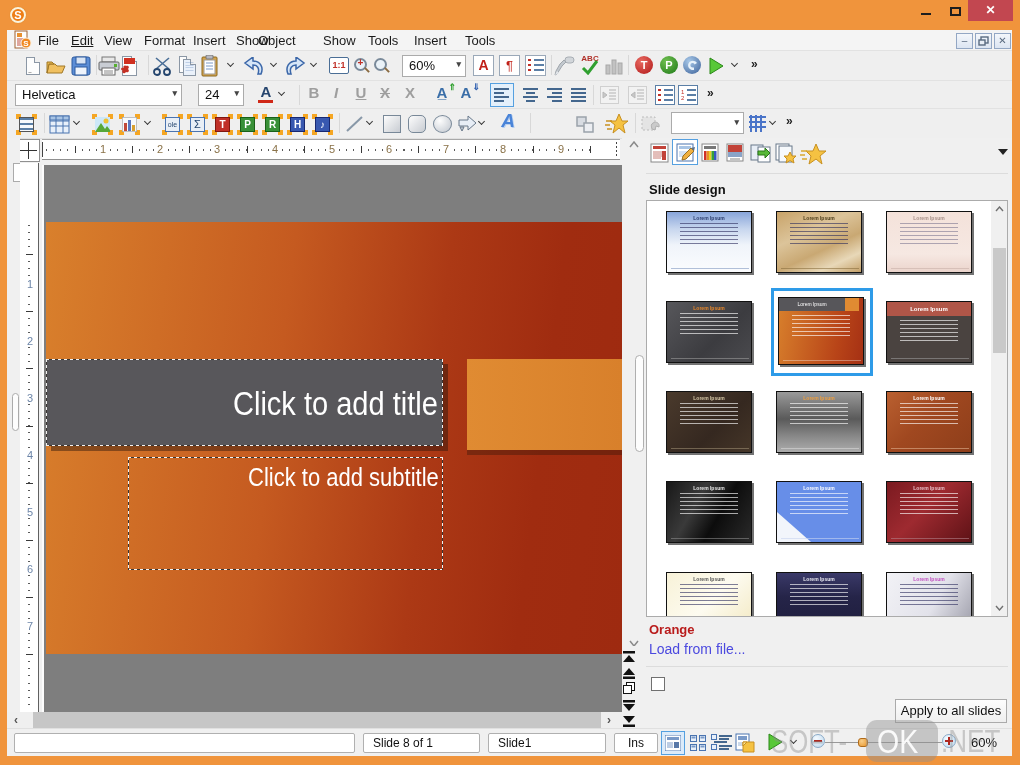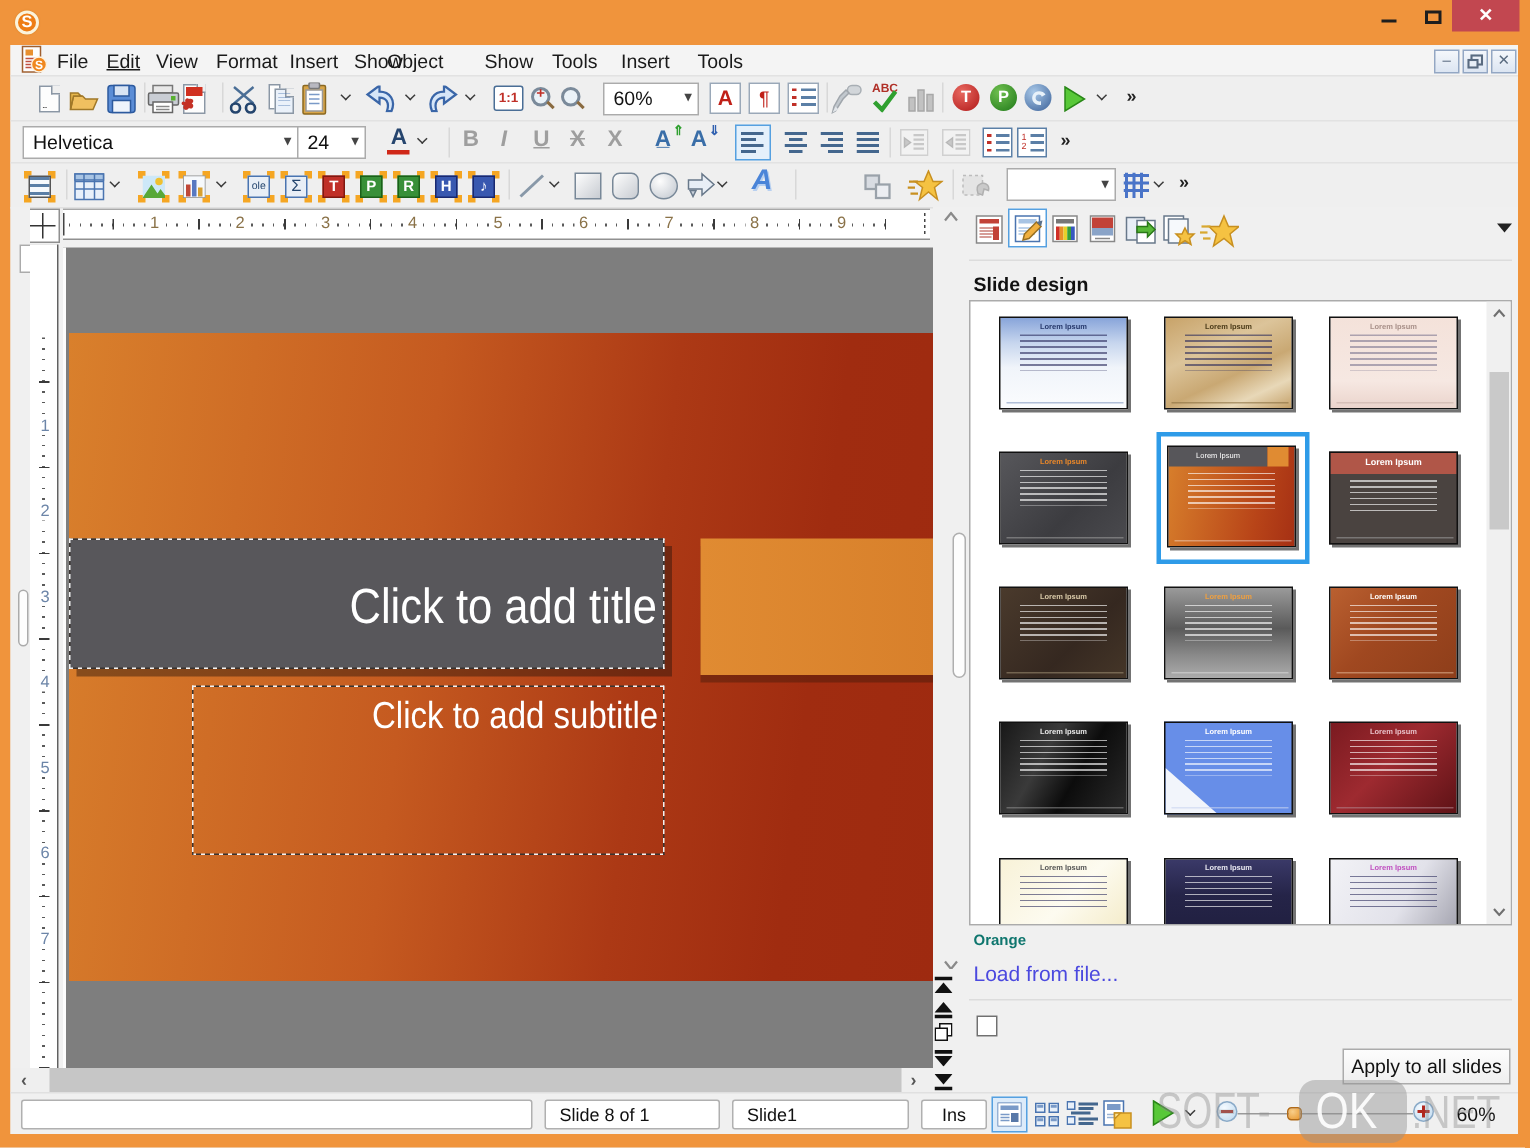--- a/index.html
+++ b/index.html
@@ -105,21 +105,21 @@
 #panel { position:absolute; left:0; top:62px; width:362px; height:417px; background:#fff; border:1px solid #ABABAB; overflow:hidden; }
 #panel-scroll { position:absolute; left:344px; top:0; width:17px; height:415px; background:#F0F0F0; }
 #panel-thumb { position:absolute; left:346px; top:47px; width:13px; height:105px; background:#C9C9C9; }
 .th { position:absolute; width:86px; height:62px; border:1px solid #111; box-shadow:2px 2px 0 rgba(0,0,0,0.55); overflow:hidden; }
 .tt { font-size:5px; text-align:center; margin-top:3px; font-weight:bold; }
 .tlines { margin:2px auto 0; width:68%; height:24px; opacity:0.85; }
 .ftl { position:absolute; left:4px; bottom:3px; width:78px; height:1px; opacity:0.6; }
 .dk { background-image:repeating-linear-gradient(180deg,rgba(255,255,255,0.75) 0 1px,transparent 1px 4px); }
 .lt { background-image:repeating-linear-gradient(180deg,rgba(40,40,90,0.7) 0 1px,transparent 1px 4px); }
 #sel-border { position:absolute; left:124px; top:87px; width:102px; height:88px; border:3px solid #2E9BE8; background:#fff; }
-#sb-orange { position:absolute; left:3px; top:484px; font-size:10px; font-weight:bold; color:#0f766e; }
+#sb-orange { position:absolute; left:3px; top:484px; font-size:13px; font-weight:bold; color:#b91c1c; }
 #sb-load { position:absolute; left:3px; top:503px; font-size:14px; color:#4B49DF; }
 #sb-sep2 { position:absolute; left:0; top:528px; width:362px; height:1px; background:#DCDCDC; }
 #sb-check { position:absolute; left:5px; top:539px; width:14px; height:14px; background:#fff; border:1px solid #707070; }
 #sb-chklabel { position:absolute; left:26px; top:539px; font-size:13px; color:#111; }
 #sb-apply { position:absolute; left:249px; top:561px; width:112px; height:24px; background:linear-gradient(#FDFDFD,#EFEFEF); border:1px solid #ABABAB; font-size:13px; color:#111; text-align:center; line-height:22px; }
 
 
 .wm-t { position:absolute; font-size:34px; color:rgba(140,140,140,0.42); white-space:nowrap; transform-origin:left top; }
 #wm-box { position:absolute; left:866px; top:720px; width:72px; height:42px; background:rgba(145,145,145,0.45); border-radius:11px; }
 #wm-ok { position:absolute; left:877px; top:722px; font-size:34px; color:rgba(255,255,255,0.9); transform:scaleX(0.84); transform-origin:left top; }
@@ -260,21 +260,21 @@
   <svg class="abs" style="left:679px;top:8px;" width="13" height="13" viewBox="0 0 13 13">
       <path d="M11 4 C 9 1 4 1 2.5 4.5 C 1 8 4 11.5 8 11 L8 8.5 C 5.5 9 4 7.5 4.5 5.5 C 5 3.5 8 3.5 8.5 5.5 Z" fill="#E8F2FA"></path>
     </svg>
   <svg class="abs" style="left:701px;top:6px;" width="17" height="18" viewBox="0 0 17 18">
       <path d="M2 1 L15 9 L2 17 Z" fill="#58C838" stroke="#2A8818"></path>
     </svg>
   <div class="dd" style="left:724px;top:9px;">⌄</div>
   <div class="ovf" style="left:744px;top:6px;">»</div>
 </div>
 <div class="tbrow" id="tb2">
-  <div class="combo" style="left:8px;top:3px;width:184px;height:22px;line-height:20px;padding-left:6px;">Helvetica<span class="ar">▾</span></div>
+  <div class="combo" style="left:8px;top:3px;width:167px;height:22px;line-height:20px;padding-left:6px;">Helvetica<span class="ar">▾</span></div>
   <div class="combo" style="left:191px;top:3px;width:46px;height:22px;line-height:20px;padding-left:6px;">24<span class="ar">▾</span></div>
   <div class="glyph" style="left:250px;top:2px;width:18px;font-size:15px;font-weight:bold;color:#26456E;">A</div>
   <div class="abs" style="left:251px;top:19px;width:15px;height:3px;background:#D02818;"></div>
   <div class="dd" style="left:271px;top:8px;">⌄</div>
   <div class="sep" style="left:292px;"></div>
   <div class="glyph" style="left:298px;top:3px;width:18px;font-size:15px;font-weight:bold;color:#9E9E9E;">B</div>
   <div class="glyph" style="left:320px;top:3px;width:18px;font-size:15px;font-weight:bold;font-style:italic;color:#9E9E9E;">I</div>
   <div class="glyph" style="left:345px;top:3px;width:18px;font-size:15px;font-weight:bold;color:#9E9E9E;text-decoration:underline;">U</div>
   <div class="glyph" style="left:369px;top:3px;width:18px;font-size:15px;font-weight:bold;color:#9E9E9E;text-decoration:line-through;">X</div>
   <div class="glyph" style="left:394px;top:3px;width:18px;font-size:15px;font-weight:bold;color:#9E9E9E;">X</div>

